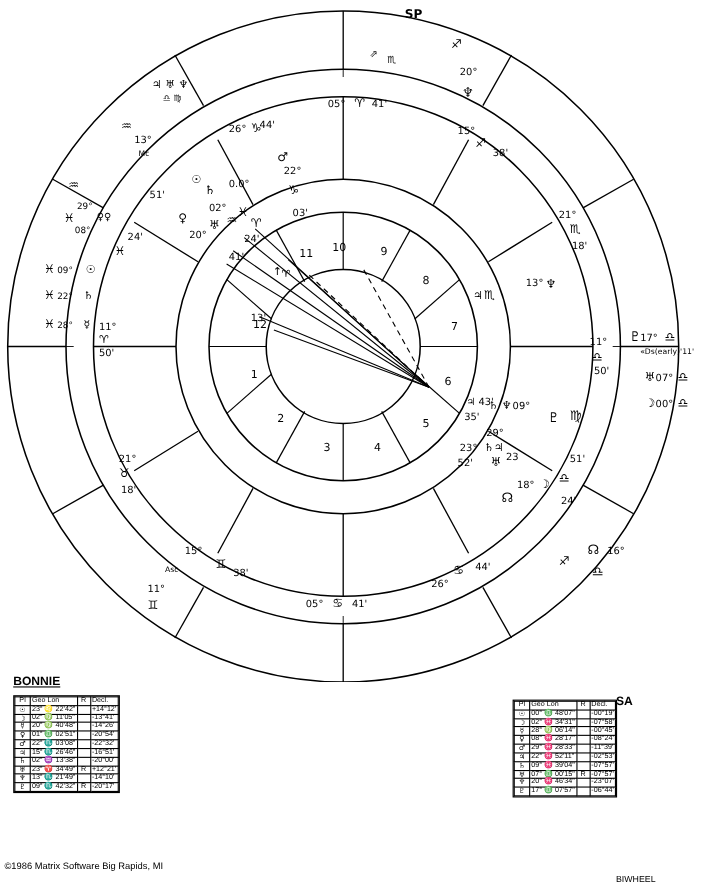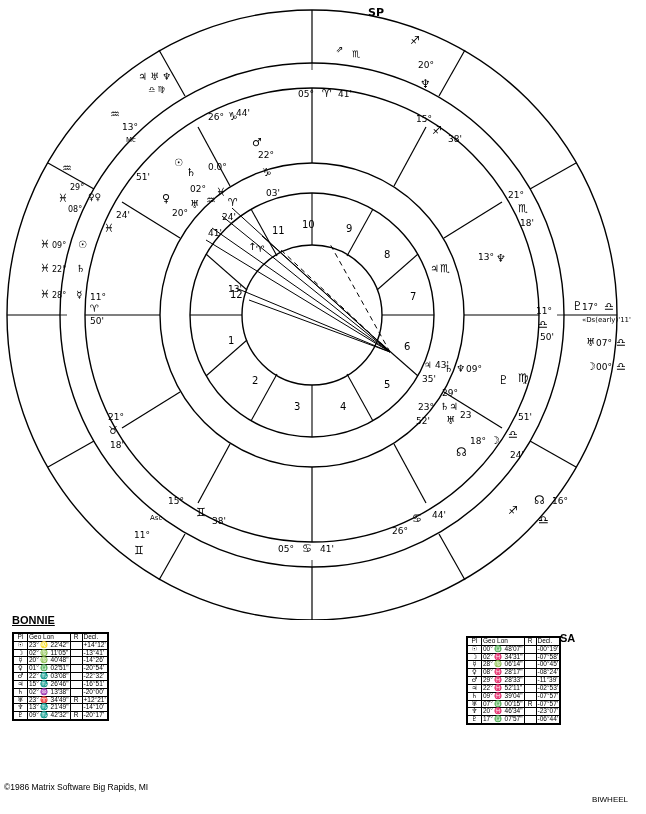--- a/index.html
+++ b/index.html
@@ -11,21 +11,21 @@
   .tbl table{border-collapse:collapse;font-size:6.5px;font-family:"Liberation Sans",sans-serif;}
   .tbl td,.tbl th{border:1px solid #000;padding:0 1px;line-height:1.05;white-space:nowrap;}
   .tbl th{font-weight:normal;font-size:6.5px;}
   .tbl .gl{text-align:left;}
   .tbl .rcol{width:9px;text-align:center;}
   .tbl .dcol{text-align:left;}
   .tbl .pcol{width:11px;text-align:center;}
   .tname{position:absolute;font-size:11px;font-weight:bold;font-family:"Liberation Sans",sans-serif;}
   .tname.ul{text-decoration:underline;}
   .copyright{position:absolute;left:4px;top:782px;font-size:8.5px;}
-  .biwheel{position:absolute;left:560px;top:795px;font-size:8px;margin-left:32px;}
+  .biwheel{position:absolute;left:560px;top:795px;font-size:8px;}
   .sym{font-family:"DejaVu Sans",sans-serif;}
 </style>
 </head>
 <body>
 
 <div class="wheel-wrap">
 <svg width="646" height="620" viewBox="0 0 646 620">
   <g fill="none" stroke="#000" stroke-width="1.4">
     <circle cx="312" cy="315" r="305"></circle>
     <circle cx="312" cy="315" r="252"></circle>

